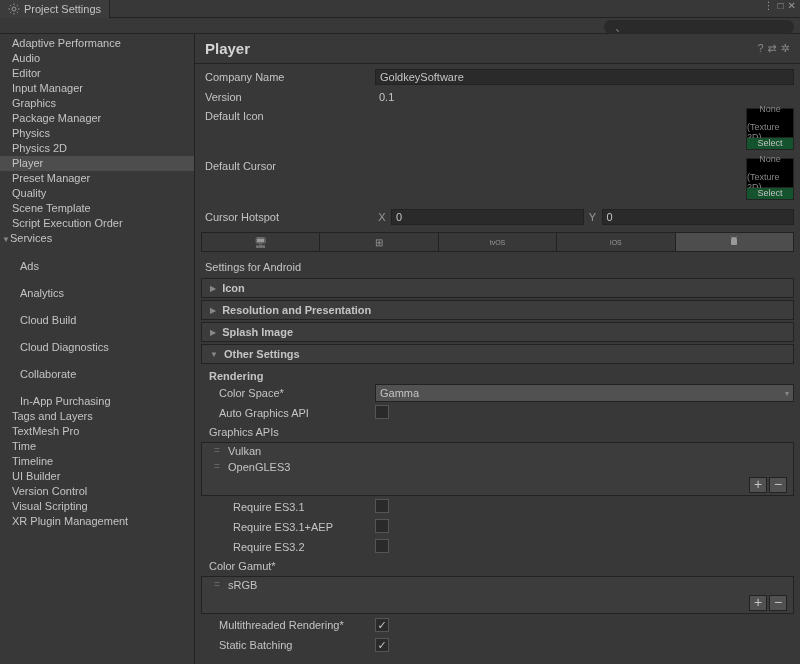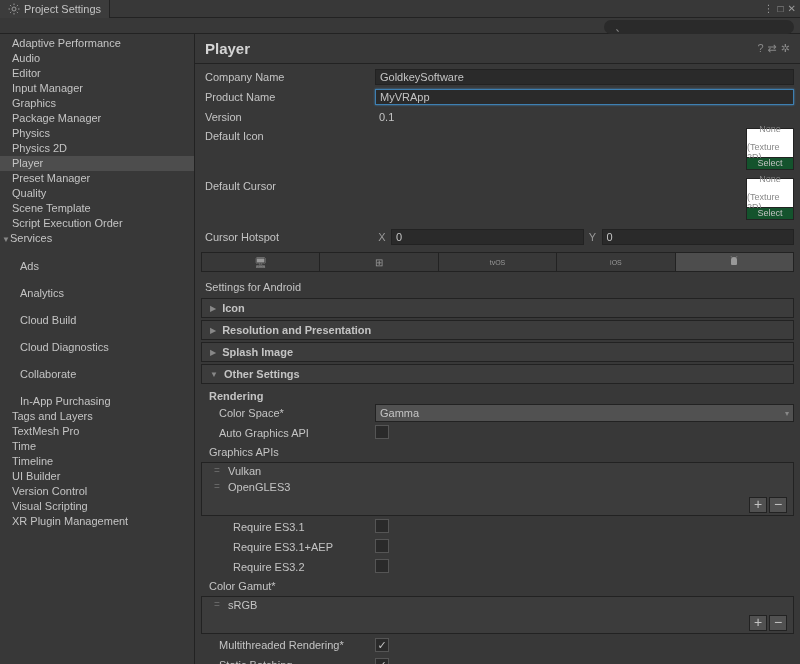--- a/index.html
+++ b/index.html
@@ -1,20 +1,20 @@
 <!DOCTYPE html>
 <html><head>
 <meta charset="utf-8">
 <style>
   * { margin: 0; padding: 0; box-sizing: border-box; font-family: Arial, sans-serif; }
   html, body { width: 800px; height: 664px; overflow: hidden; background: #383838; color: #c4c4c4; font-size: 11px; }
   
   .window { display: flex; flex-direction: column; height: 100%; }
   
-  .titlebar { display: flex; align-items: center; background: #383838; height: 18px; border-bottom: 1px solid #222; }
+  .titlebar { display: flex; background: #383838; height: 18px; border-bottom: 1px solid #222; }
   .tab { display: flex; align-items: center; gap: 4px; background: #3c3c3c; padding: 2px 8px; height: 18px; border-right: 1px solid #222; }
   .titlebar-spacer { flex: 1; }
   .titlebar-controls { display: flex; gap: 4px; padding-right: 4px; }
   .titlebar-controls span { color: #999; font-size: 10px; cursor: default; }
   
   .searchrow { display: flex; justify-content: flex-end; padding: 2px 6px; background: #383838; height: 16px; border-bottom: 1px solid #222; }
   .searchbox { width: 190px; background: #2a2a2a; border: none; border-radius: 8px; padding: 1px 6px 1px 18px; color: #c4c4c4; font-size: 11px; height: 14px; position: relative; }
   .search-wrap { position: relative; }
   .search-wrap::before { content: ""; position: absolute; left: 5px; top: 2px; width: 8px; height: 8px; border: 1px solid #888; border-radius: 50%; }
   .search-wrap::after { content: ""; position: absolute; left: 12px; top: 10px; width: 3px; height: 1px; background: #888; transform: rotate(45deg); }
@@ -44,21 +44,21 @@
   .static-text { padding-left: 4px; }
   
   .vec2 { display: flex; gap: 2px; align-items: center; }
   .vec2 .axis-label { width: 14px; text-align: center; color: #999; }
   .vec2 .num-input { flex: 1; background: #2a2a2a; border: 1px solid #222; color: #c4c4c4; font-size: 11px; padding: 1px 4px; height: 16px; }
   
   .thumb-row { display: flex; align-items: flex-start; min-height: 48px; margin-bottom: 2px; }
   .thumb-label { width: 174px; padding-left: 4px; padding-top: 2px; }
   .thumb-spacer { flex: 1; }
   .thumb-box { width: 48px; display: flex; flex-direction: column; }
-  .thumb-preview { height: 30px; background: #ffffff; border: 1px solid #222; display: flex; flex-direction: column; align-items: center; justify-content: center; font-size: 9px; color: #888; line-height: 10px; gap: 8px; }
+  .thumb-preview { height: 30px; background: #000000; border: 1px solid #222; display: flex; flex-direction: column; align-items: center; justify-content: center; font-size: 9px; color: #888; line-height: 10px; gap: 8px; }
   .thumb-select { height: 12px; background: #14532d; border: 1px solid #222; border-top: none; text-align: center; font-size: 9px; color: #c4c4c4; line-height: 10px; }
   
   .platform-tabs { display: flex; border: 1px solid #222; margin: 6px 0; height: 20px; }
   .plat-tab { flex: 1; display: flex; align-items: center; justify-content: center; border-right: 1px solid #222; background: #383838; }
   .plat-tab:last-child { border-right: none; }
   .plat-tab.active { background: #4d4d4d; }
   .plat-icon { font-size: 10px; color: #999; }
   
   .section-bar { background: #3c3c3c; border: 1px solid #222; padding: 3px 8px; margin-bottom: 2px; display: flex; align-items: center; gap: 6px; }
   .section-bar .fold-arrow { font-size: 8px; color: #888; }
@@ -162,24 +162,20 @@
         </div>
       </div>
 
       <div class="content">
 
         <div class="field-row">
           <div class="field-label">Company Name</div>
           <div class="field-value"><input class="text-input" value="GoldkeySoftware" style=""></div>
         </div>
         <div class="field-row">
-          <div class="field-label">Product Name</div>
-          <div class="field-value"><input class="text-input active" value="MyVRApp" style=""></div>
-        </div>
-        <div class="field-row">
           <div class="field-label">Version</div>
           <div class="field-value static-text">0.1</div>
         </div>
 
         <div class="thumb-row">
           <div class="thumb-label">Default Icon</div>
           <div class="thumb-spacer"></div>
           <div class="thumb-box">
             <div class="thumb-preview">
                 <span>None</span>

